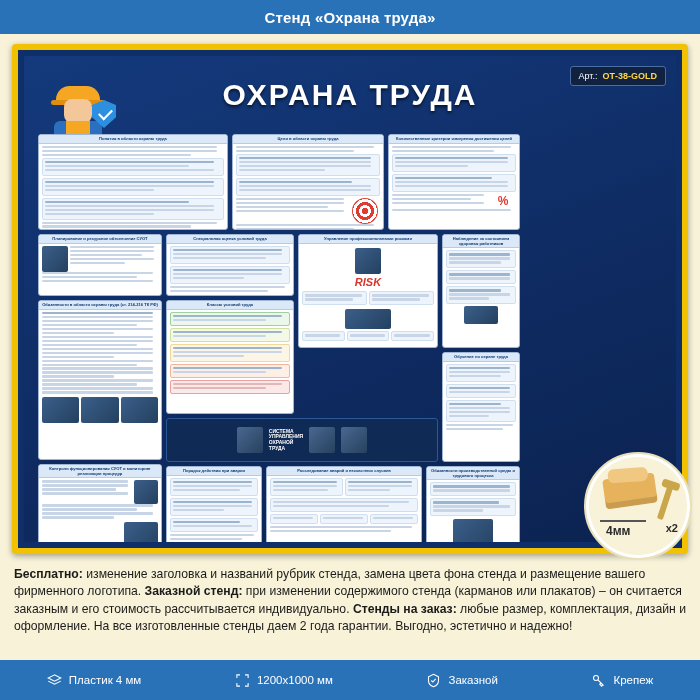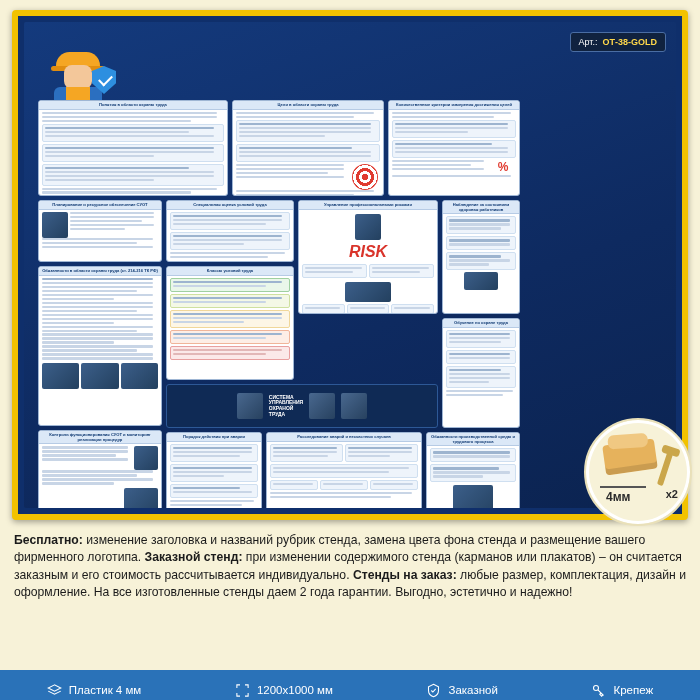--- a/index.html
+++ b/index.html
@@ -95,21 +95,21 @@
   .ln.t { background:#9db4cf; }
   .ln.b { background:#e2b7b7; }
   .blk { background:#eef4fb; border:1px solid #cfdff0; border-radius:2px; padding:2px; margin-bottom:2px; }
   .row2 { display:flex; gap:2px; }
   .col { flex:1; }
   .photo { background:linear-gradient(135deg,#3c5f8a,#23405f); border-radius:2px; }
 
   .target { width:26px;height:26px;border-radius:50%;
     background:repeating-radial-gradient(circle,#e03b30 0 3px,#fff 3px 6px); }
   .pct { font-size:12px; font-weight:bold; color:#e03b30; }
-  .risk { font-size:16px; font-weight:bold; color:#d9342b; font-style:italic; }
+  .risk { font-size:11px; font-weight:bold; color:#d9342b; font-style:italic; }
 
   
   .suot {
     position:absolute; background:#0f2a55; border:1px solid #2d5896; border-radius:3px;
     color:#fff; display:flex; align-items:center; justify-content:center; gap:6px; overflow:hidden;
   }
   .suot .letters { font-size:5px; line-height:1.15; font-weight:bold; color:#ffd84a; }
   .suot .letters b { color:#fff; font-weight:bold; }
   .suot .ph { width:26px; height:26px; border-radius:2px; background:linear-gradient(135deg,#49688f,#27415f); }
 
@@ -145,33 +145,35 @@
     font-size:11.5px;
   }
   .feat { display:flex; align-items:center; gap:7px; }
   .feat svg { display:block; }
 </style>
 </head>
 <body>
 
 <div class="page">
 
+  <div class="topbar">Стенд «Охрана труда»</div>
 
   <div class="stand-wrap">
     <div class="stand">
       <div class="stand-inner">
 
         <div class="worker">
           <div class="hat"></div>
             <div class="face"></div>
             <div class="body-s"></div>
             <div class="vest"></div>
           <div class="shield"></div>
         </div>
 
+        <div class="stand-title">ОХРАНА ТРУДА</div>
 
         <div class="art-badge">
           <span>Арт.:</span>
           <span class="code">ОТ-38-GOLD</span>
         </div>
 
         <div class="panels">
 
           <div class="card" style="left:0;top:0;width:190px;height:96px;">
             <h4>Понятия в области охраны труда</h4>

